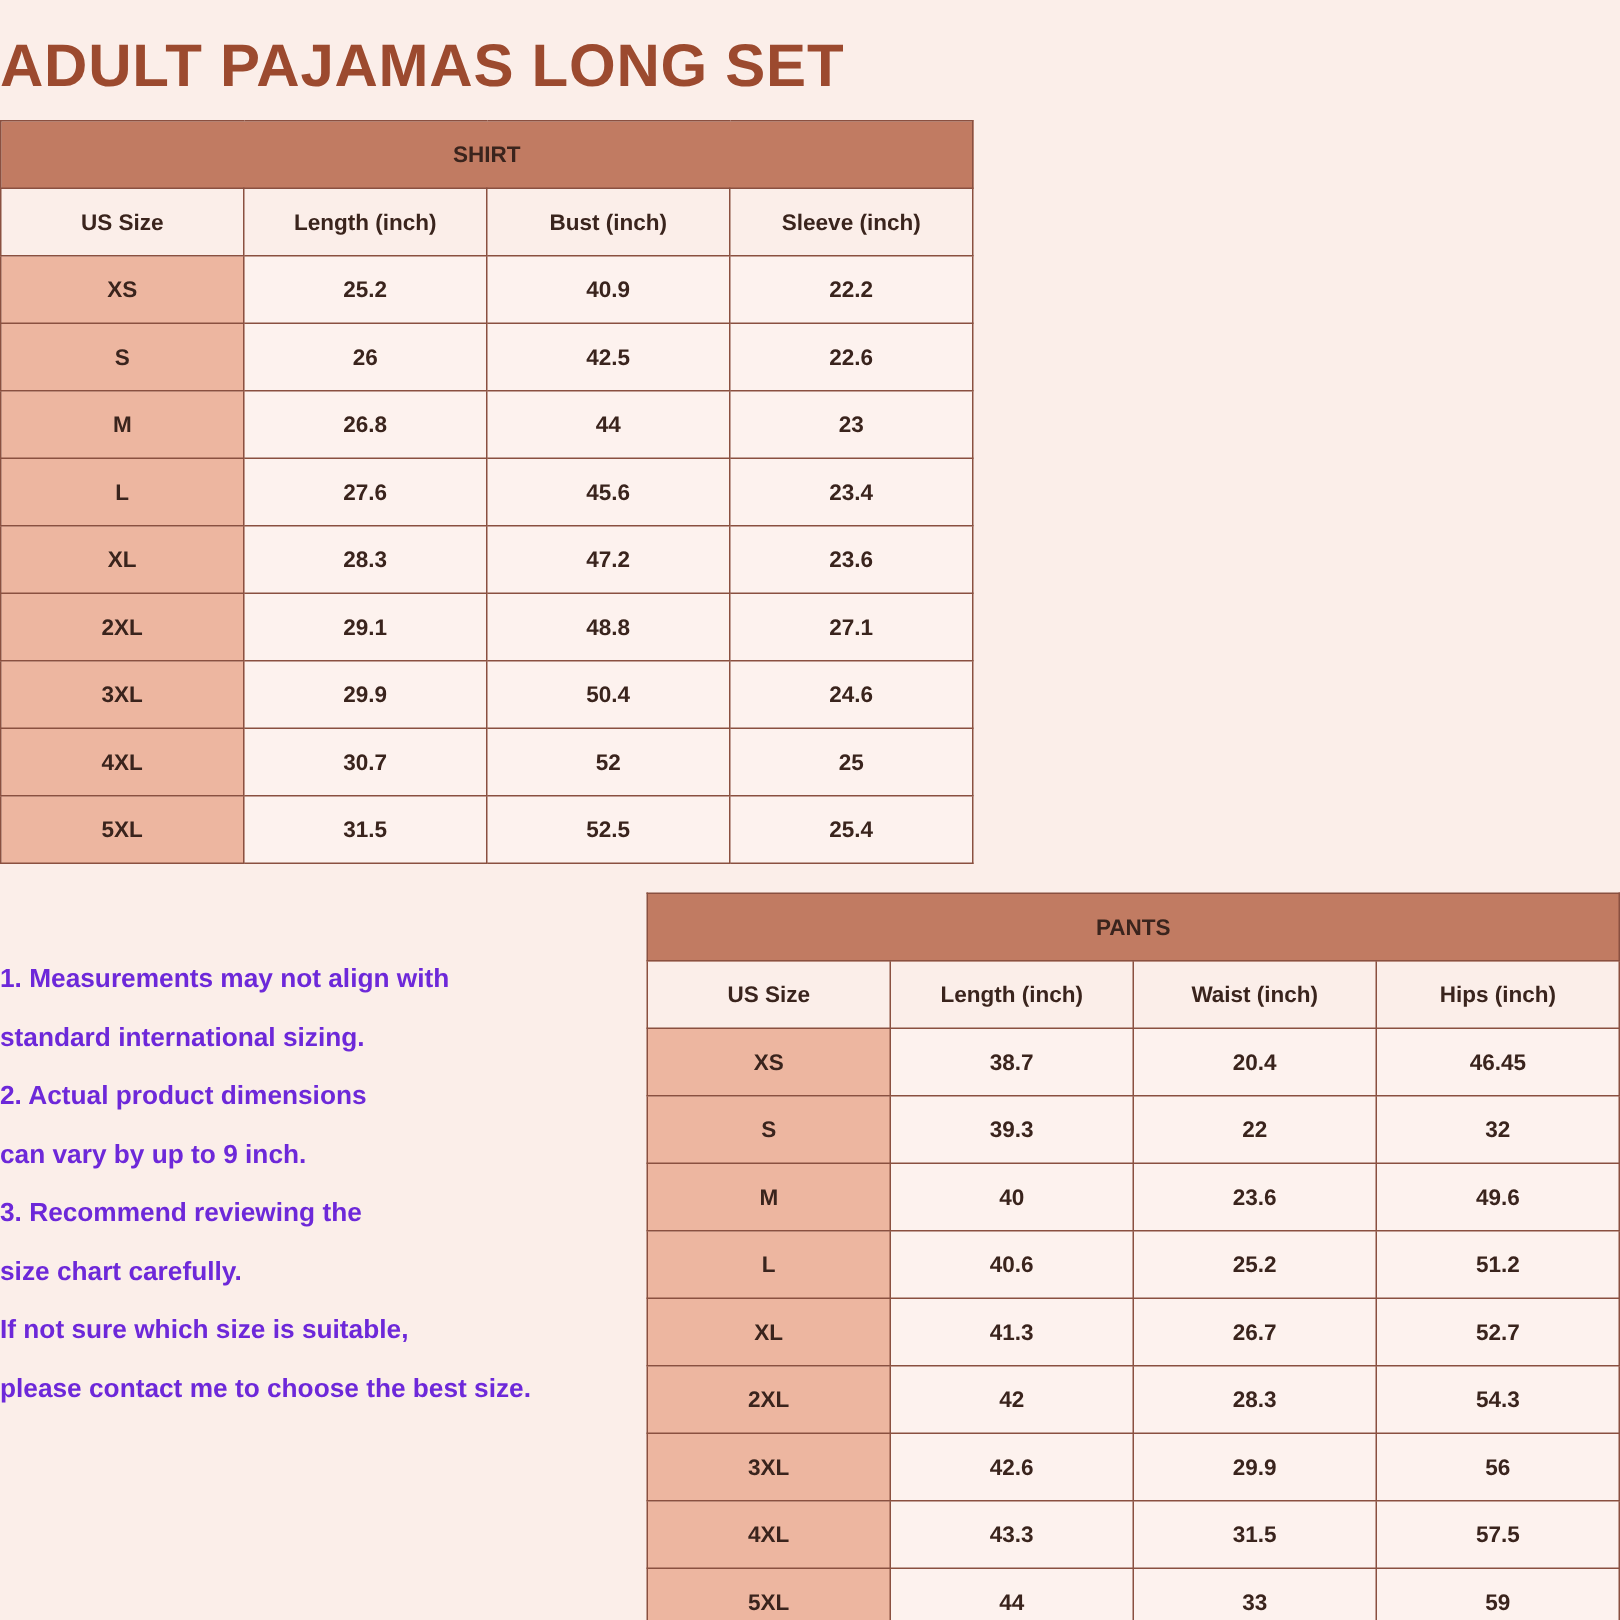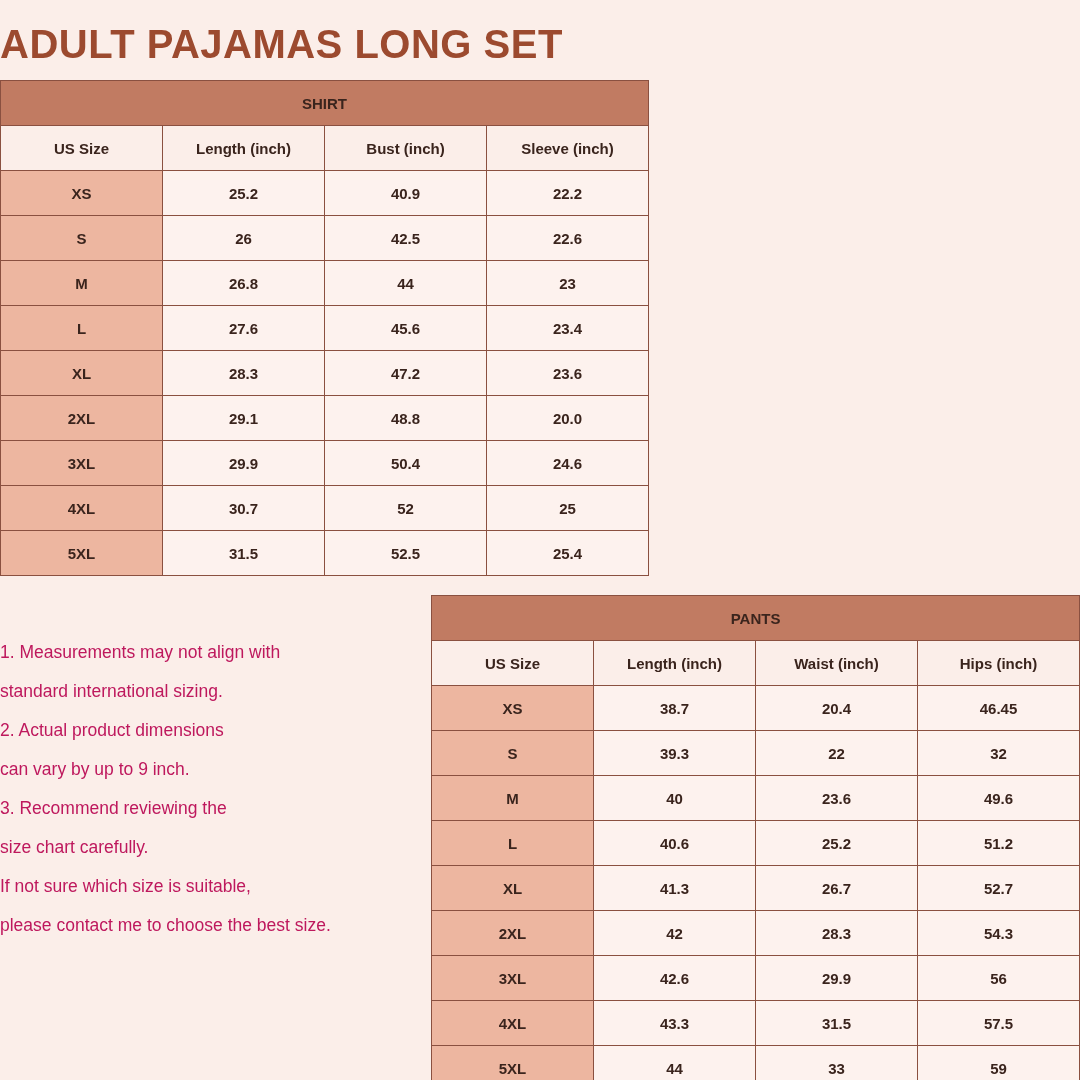--- a/index.html
+++ b/index.html
@@ -88,22 +88,22 @@
 
   
   #notes {
     position: absolute;
     left: 0px;
     top: 633px;
     width: 430px;
   }
   #notes .note-line {
     font-size: 17.5px;
-    font-weight: normal;
-    color: #be185d;
+    font-weight: bold;
+    color: #6d28d9;
     line-height: 39px;
     white-space: nowrap;
   }
 </style>
 </head>
 <body>
 
 <div id="page-title">ADULT PAJAMAS LONG SET</div>
 
 <div id="shirt-table-wrap">
@@ -151,21 +151,21 @@
         <tr>
           <td class="size-cell">XL</td>
           <td class="val-cell">28.3</td>
           <td class="val-cell">47.2</td>
           <td class="val-cell">23.6</td>
         </tr>
         <tr>
           <td class="size-cell">2XL</td>
           <td class="val-cell">29.1</td>
           <td class="val-cell">48.8</td>
-          <td class="val-cell">20.0</td>
+          <td class="val-cell">27.1</td>
         </tr>
         <tr>
           <td class="size-cell">3XL</td>
           <td class="val-cell">29.9</td>
           <td class="val-cell">50.4</td>
           <td class="val-cell">24.6</td>
         </tr>
         <tr>
           <td class="size-cell">4XL</td>
           <td class="val-cell">30.7</td>

